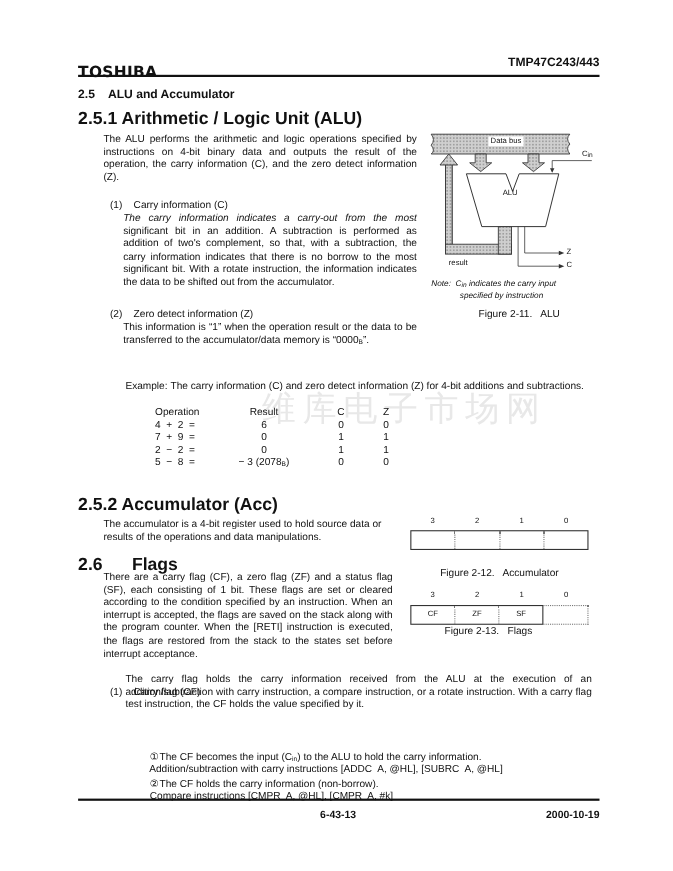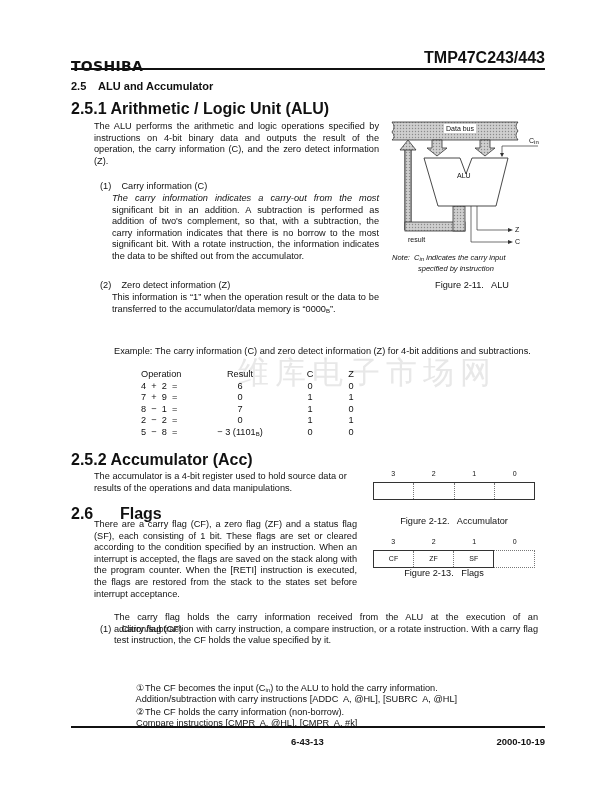--- a/index.html
+++ b/index.html
@@ -1,20 +1,20 @@
 <!DOCTYPE html>
 <html><head>
 <meta charset="utf-8">
 <style>
   * { margin: 0; padding: 0; box-sizing: border-box; }
   html, body { width: 612px; height: 792px; background: #ffffff; overflow: hidden; }
   body { position: relative; font-family: "Liberation Sans", "DejaVu Sans", sans-serif; color: #111; font-size: 9.2px; line-height: 11.6px; }
   .abs { position: absolute; }
   .hdr-brand { left: 71px; top: 61px; font-weight: bold; font-size: 14px; letter-spacing: 0.3px; font-family: "DejaVu Sans", sans-serif; }
-  .hdr-part { right: 67px; top: 52px; font-weight: bold; font-size: 16px; text-align: center; }
+  .hdr-part { right: 67px; top: 52px; font-weight: bold; font-size: 11px; text-align: center; }
   .hdr-rule { left: 71px; width: 474px; top: 68px; height: 2px; background: #111; }
   .h2 { font-weight: bold; font-size: 11px; }
   .h3 { font-weight: bold; font-size: 16px; }
   .para { text-align: justify; text-align-last: left; }
   .italic { font-style: italic; }
   .sub { font-size: 6px; vertical-align: -1px; line-height: 0; }
   .watermark { left: 238px; top: 367px; font-size: 31px; color: #e8e8e8; letter-spacing: 6px; font-family: "DejaVu Serif", serif; z-index: 0; }
   .ex-table { border-collapse: collapse; font-size: 9.2px; }
   .ex-table td, .ex-table th { font-weight: normal; padding: 0; height: 11.6px; text-align: center; }
   .ex-table .op { text-align: left; width: 60px; white-space: pre; }
@@ -112,34 +112,28 @@
       <td class="c">0</td>
       <td class="z">0</td>
     </tr>
     <tr>
       <td class="op">7  +  9  =</td>
       <td class="res">0</td>
       <td class="c">1</td>
       <td class="z">1</td>
     </tr>
     <tr>
-      <td class="op">8  −  1  =</td>
-      <td class="res">7</td>
-      <td class="c">1</td>
-      <td class="z">0</td>
-    </tr>
-    <tr>
       <td class="op">2  −  2  =</td>
       <td class="res">0</td>
       <td class="c">1</td>
       <td class="z">1</td>
     </tr>
     <tr>
       <td class="op">5  −  8  =</td>
-      <td class="res"><span>− 3 (1101</span><span class="sub">B</span><span>)</span></td>
+      <td class="res"><span>− 3 (2078</span><span class="sub">B</span><span>)</span></td>
       <td class="c">0</td>
       <td class="z">0</td>
     </tr>
   </tbody>
 </table>
 
 <div class="abs h3" style="left:71px; top:454px;">2.5.2 Accumulator (Acc)</div>
 <div class="abs" style="left:94px; top:471px; width:275px;">The accumulator is a 4-bit register used to hold source data or results of the operations and data manipulations.</div>
 
 <div class="abs" style="left:373px; top:468px; width:162px;">

